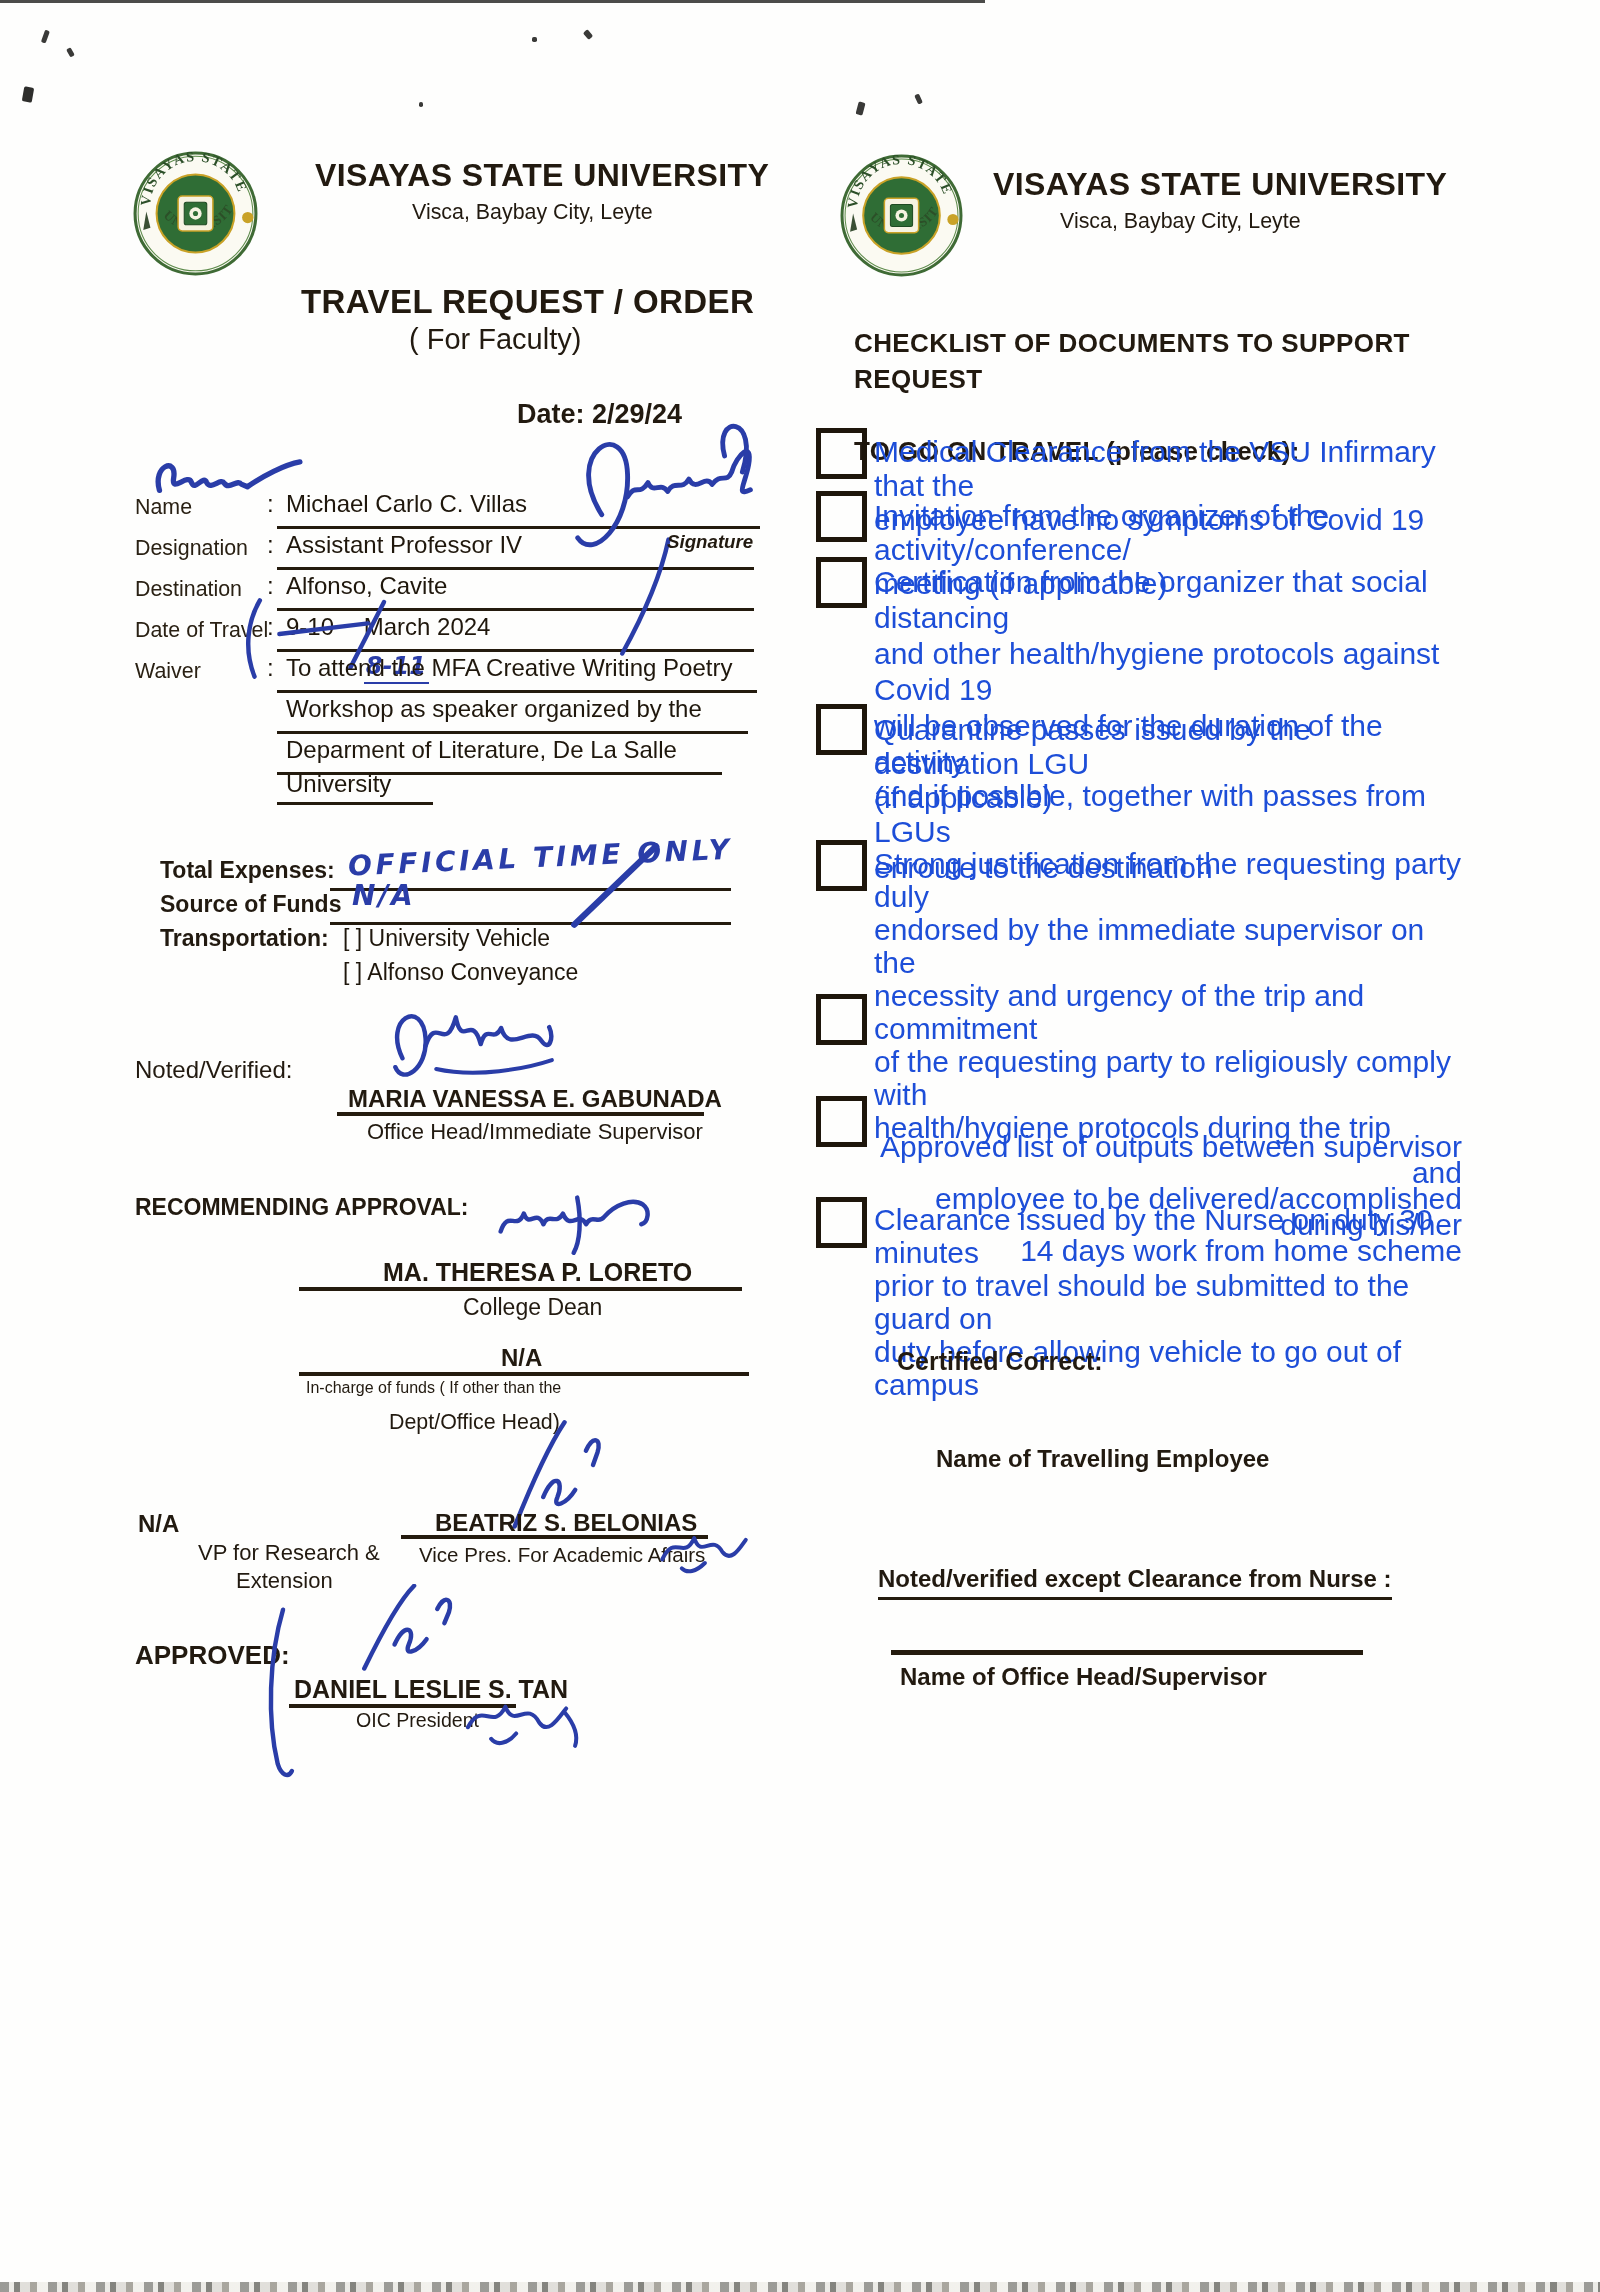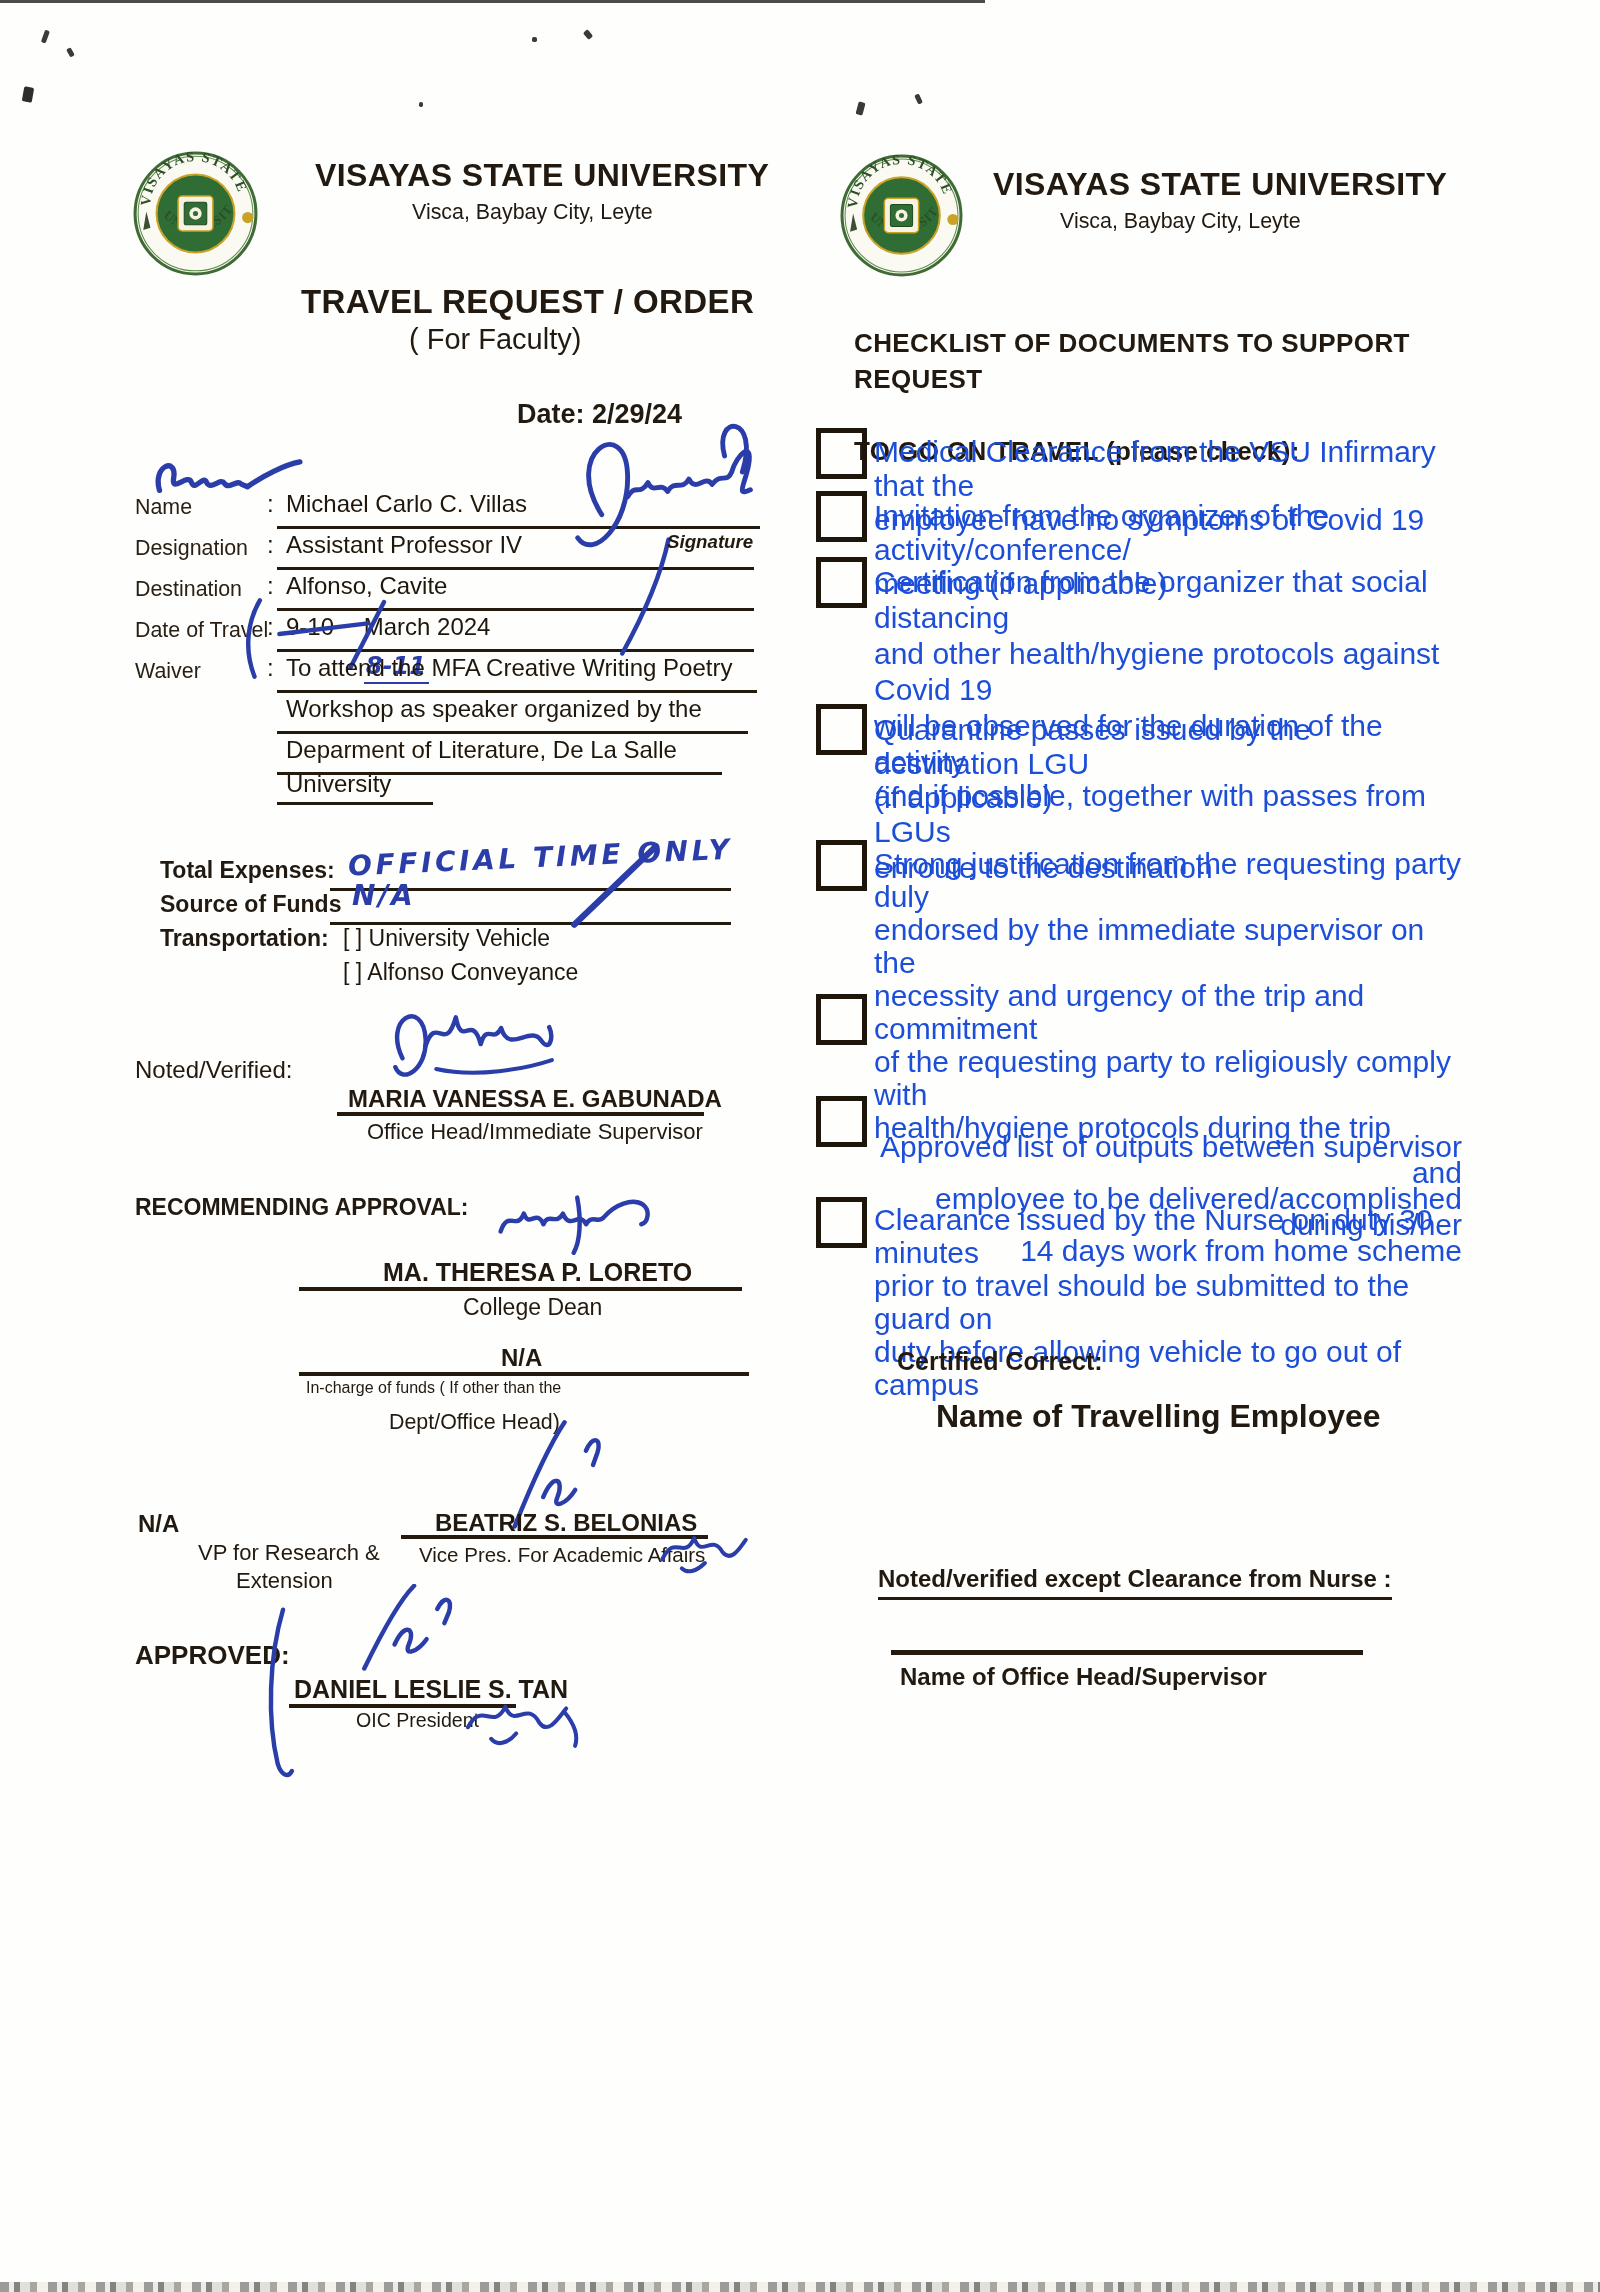--- a/index.html
+++ b/index.html
@@ -230,20 +230,20 @@
       <div class="chk-text" style="top: 1134px; line-height: 26px; text-align: right;">Approved list of outputs between supervisor and
 employee to be delivered/accomplished during his/her
 14 days work from home scheme</div>
       <div class="chk-box" style="top: 1197px;"></div>
       <div class="chk-text" style="top: 1203px; line-height: 33px;">Clearance issued by the Nurse on duty 30 minutes
 prior to travel should be submitted to the guard on
 duty before allowing vehicle to go out of campus</div>
     </div>
 
   <div class="abs b" style="left:897px;top:1347px;font-size:25px;">Certified Correct:</div>
-  <div class="abs b" style="left:936px;top:1398px;font-size:32px;">Name of Travelling Employee</div>
+  <div class="abs b" style="left:936px;top:1445px;font-size:24px;">Name of Travelling Employee</div>
 
   <div class="abs b" style="left:878px;top:1565px;font-size:24px;border-bottom:3.6px solid #241b0e;padding-bottom:3.6px;">Noted/verified except Clearance from Nurse :</div>
   <div class="sigline" style="left:891px;top:1650px;width:472px;height:4.5px;"></div>
   <div class="abs b" style="left:900px;top:1663px;font-size:24px;">Name of Office Head/Supervisor</div>
 
 </div>
 
 
 </body></html>

